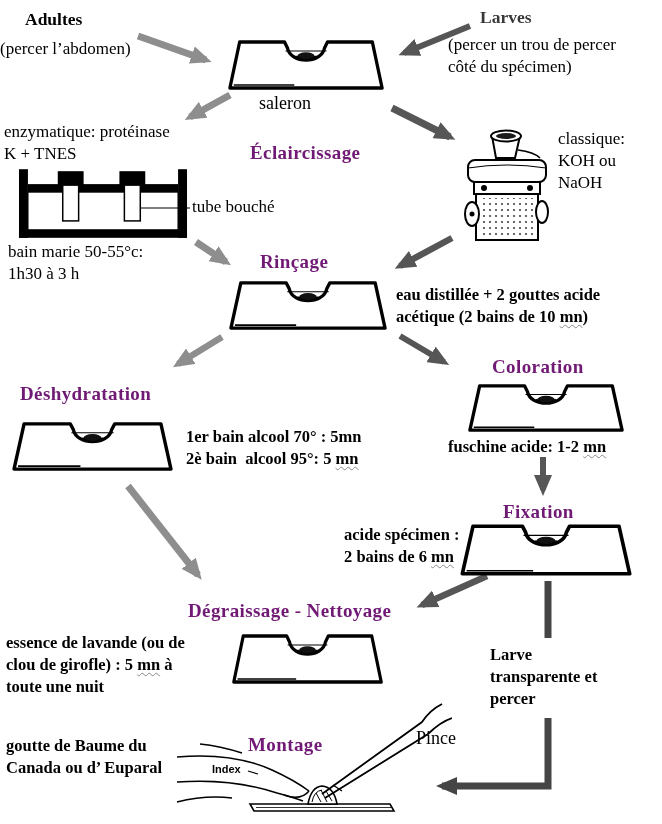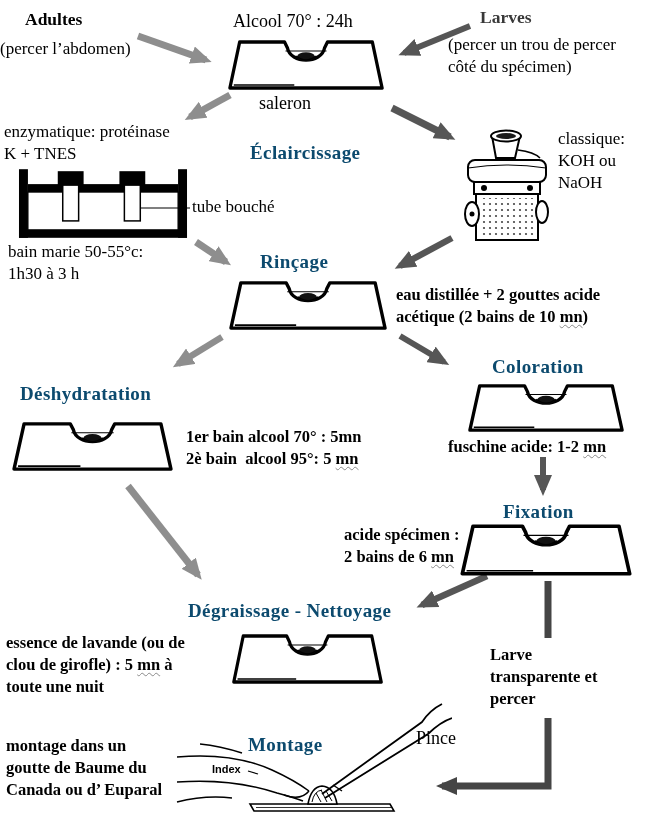--- a/index.html
+++ b/index.html
@@ -1,21 +1,21 @@
 <!DOCTYPE html>
 <html><head>
 <meta charset="utf-8">
 <style>
   html,body{margin:0;padding:0;background:#fff;}
   #canvas{position:relative;width:662px;height:824px;background:#fff;overflow:hidden;
           font-family:"Liberation Serif","DejaVu Serif",serif;color:#000;}
   .abs{position:absolute;}
   .plain{font-size:17px;line-height:22px;}
   .bold{font-weight:bold;font-size:16.5px;line-height:22px;}
-  .stage{color:#0c4a6e;font-weight:bold;font-size:19px;letter-spacing:.4px;line-height:22px;}
+  .stage{color:#701a75;font-weight:bold;font-size:19px;letter-spacing:.4px;line-height:22px;}
   .ctr{}
   .unit{text-decoration-line:underline;text-decoration-style:wavy;
         text-decoration-color:#8a8a8a;text-decoration-thickness:1px;text-underline-offset:2px;}
   .smalllabel{font-family:"Liberation Sans","DejaVu Sans",sans-serif;font-size:11px;font-weight:bold;}
   svg{display:block;}
   #arrow-layer{position:absolute;left:0;top:0;pointer-events:none;}
 </style>
 </head>
 <body>
 
@@ -56,21 +56,20 @@
     <line x1="543" y1="457" x2="543" y2="490" stroke="#565656" stroke-width="6" marker-end="url(#mD)"></line>
     <line x1="487" y1="576" x2="422" y2="605" stroke="#565656" stroke-width="6.5" marker-end="url(#mD)"></line>
     <line x1="128" y1="486" x2="198" y2="575" stroke="#8e8e8e" stroke-width="7" marker-end="url(#mL)"></line>
     <line x1="548" y1="581" x2="548" y2="638" stroke="#454545" stroke-width="7"></line>
     <polyline points="548,718 548,786 442,786" fill="none" stroke="#454545" stroke-width="7" marker-end="url(#mK)"></polyline>
   </svg>
 
   <div class="abs bold ctr" style="left:25px;top:8px;width:115px;font-size:17.5px">Adultes</div>
   <div class="abs plain ctr" style="left:0px;top:38px;width:152px">(percer l’abdomen)</div>
 
-  <div class="abs plain ctr" style="left:233px;top:10px;width:158px;font-size:18px">Alcool 70° : 24h</div>
 
   <svg class="abs" style="left:226px;top:38px" width="160" height="54" viewBox="0 0 164 54" preserveAspectRatio="none">
       <use href="#dish"></use>
     </svg>
   <div class="abs plain ctr" style="left:259px;top:92px;width:100px;font-size:18px">saleron</div>
 
   <div class="abs bold ctr" style="left:480px;top:6px;width:100px;font-size:17.5px;color:#383838">Larves</div>
   <div class="abs plain ctr" style="left:448px;top:34px;width:212px">
     <div>(percer un trou de percer</div>
     <div>côté du spécimen)</div>
@@ -199,18 +198,17 @@
     <path d="M5 67 Q60 62 100 80 Q122 90 137 101" fill="none" stroke="#000" stroke-width="1.5"></path>
     <path d="M137 101 Q129 111 112 105" fill="none" stroke="#000" stroke-width="1.5"></path>
     <path d="M5 92 Q60 88 105 103 Q120 107 131 111" fill="none" stroke="#000" stroke-width="1.5"></path>
     <path d="M5 112 Q33 105 60 108" fill="none" stroke="#000" stroke-width="1.5"></path>
     <path d="M76 81 L86 84" fill="none" stroke="#000" stroke-width="1.2"></path>
   </svg>
   <div class="abs smalllabel" style="left:212px;top:763px;width:42px">Index</div>
   <div class="abs plain" style="left:416px;top:727px;width:60px;font-size:18px">Pince</div>
 
   <div class="abs bold" style="left:6px;top:735px;width:190px">
-    <div>montage dans un</div>
     <div>goutte de Baume du</div>
     <div>Canada ou d’ Euparal</div>
   </div>
 
 </div>
 
 </body></html>

